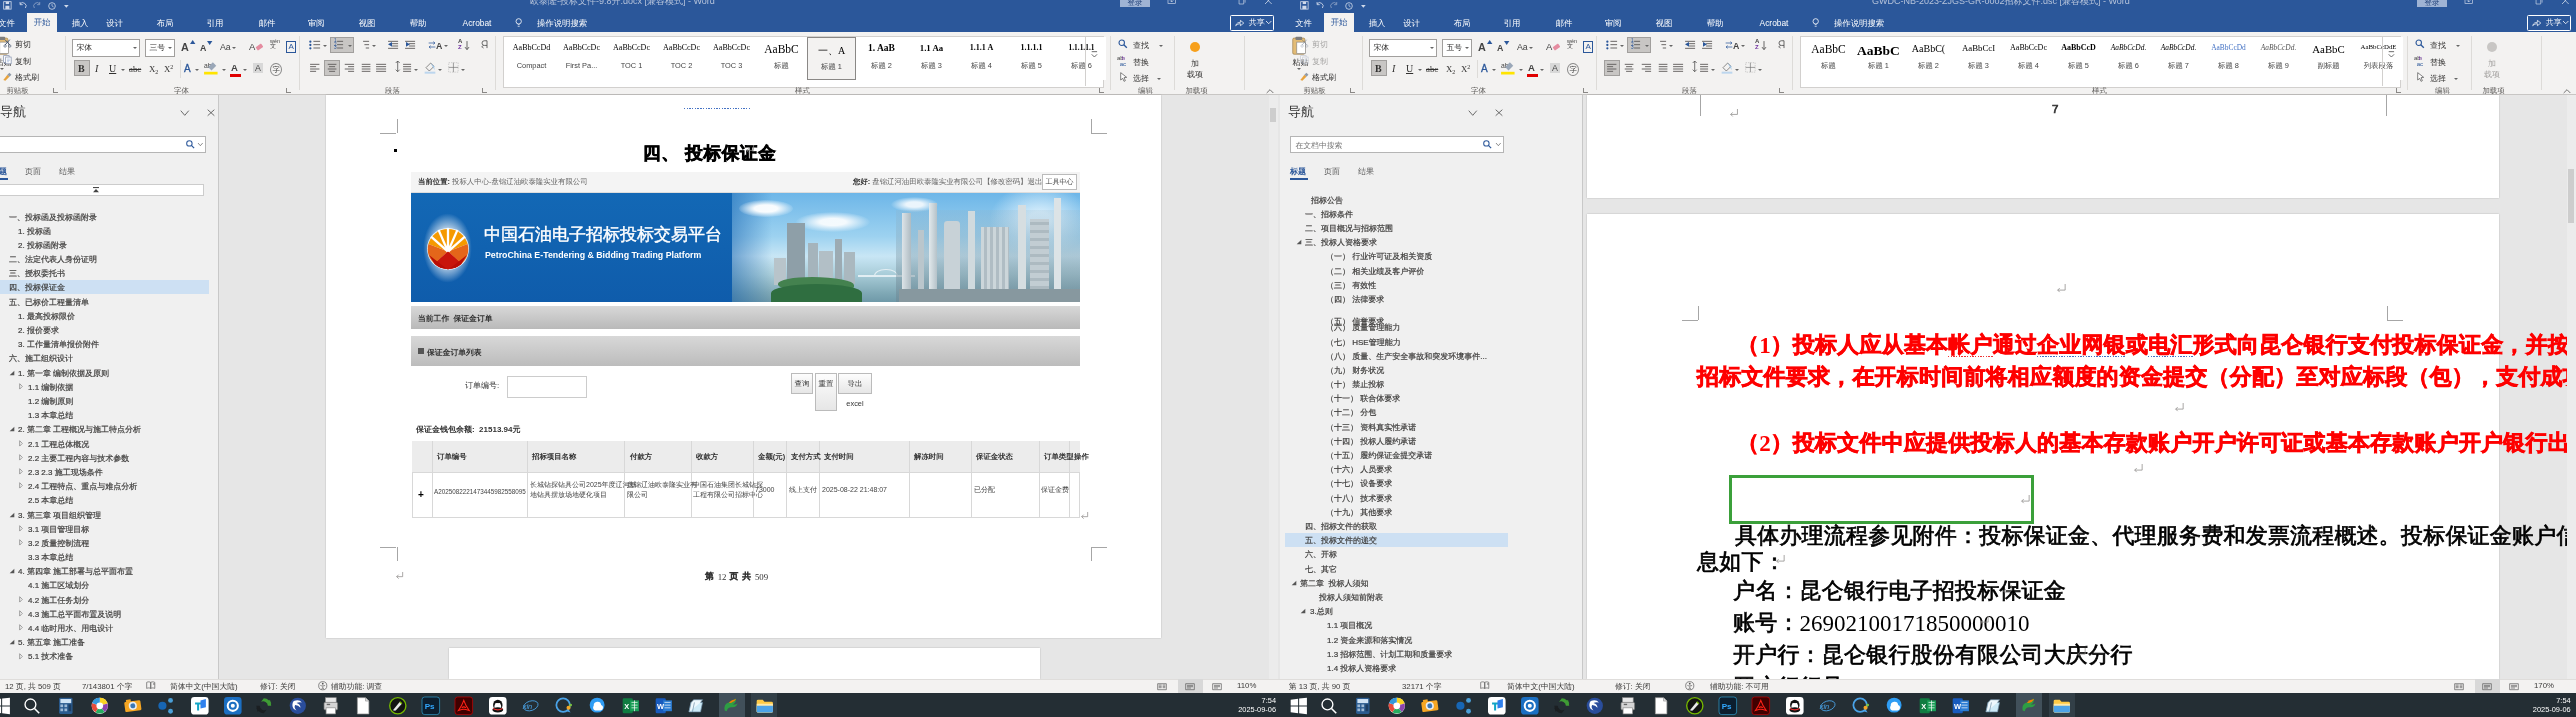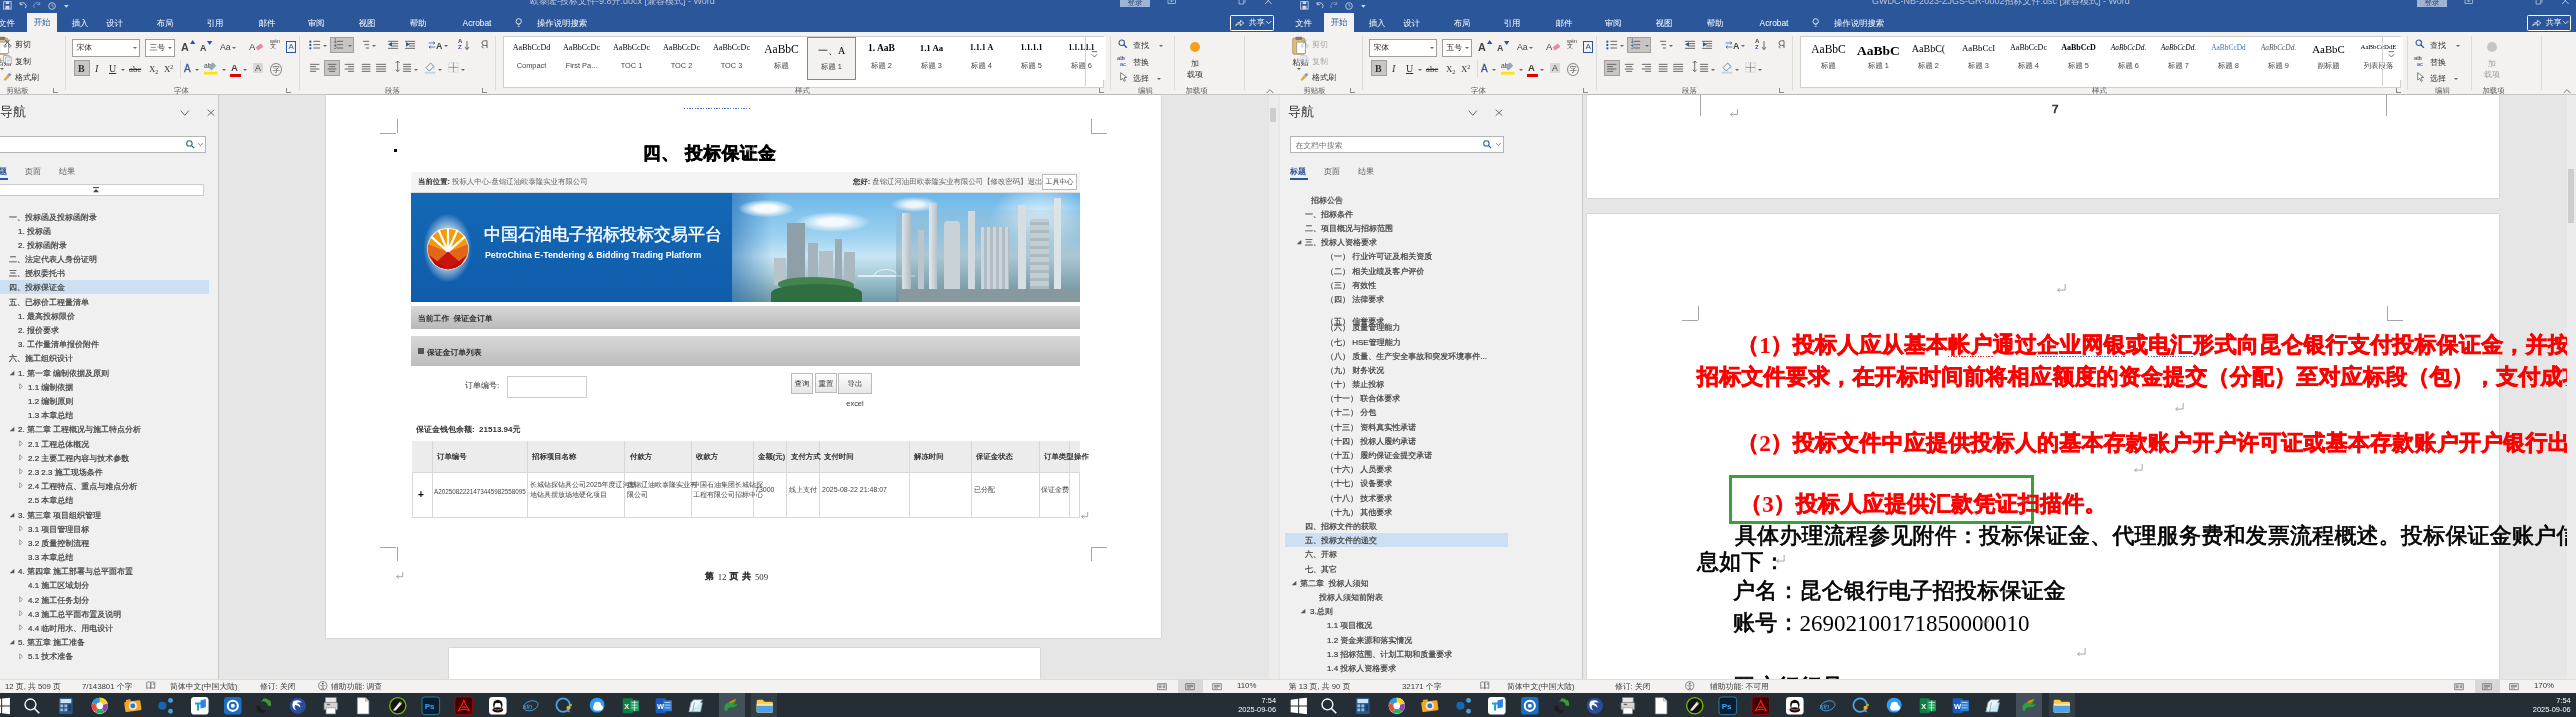--- a/index.html
+++ b/index.html
@@ -530,21 +530,21 @@
       <div class="abs" style="left:74px;top:57px;font-size:8.8px;color:#fff;font-weight:bold">PetroChina E-Tendering &amp; Bidding Trading Platform</div>
     </div>
     <div class="abs" style="left:428px;top:306px;width:669px;height:23px;background:linear-gradient(180deg,#d8d8d8,#b9b9b9)"></div>
     <div class="abs" style="left:435px;top:313px;font-size:7.8px;color:#333;font-weight:bold">当前工作&nbsp;&nbsp;保证金订单</div>
     <div class="abs" style="left:428px;top:336px;width:669px;height:30px;background:linear-gradient(180deg,#d8d8d8,#bcbcbc)"></div>
     <div class="abs" style="left:435px;top:348px;width:6px;height:6px;background:#555"></div>
     <div class="abs" style="left:444px;top:347px;font-size:7.8px;color:#333;font-weight:bold">保证金订单列表</div>
     <div class="abs" style="left:482px;top:380px;font-size:8px;color:#333">订单编号:</div>
     <div class="abs" style="left:524px;top:376px;width:80px;height:22px;background:#fff;border:0.7px solid #ccc"></div>
     <div class="abs" style="left:808px;top:373px;width:22px;height:21px;background:linear-gradient(180deg,#fdfdfd,#e6e6e6);border:0.7px solid #bbb;font-size:7.4px;color:#333;text-align:center;line-height:19.6px">查询</div>
-    <div class="abs" style="left:832px;top:373px;width:22px;height:20px;background:linear-gradient(180deg,#fdfdfd,#e6e6e6);border:0.7px solid #bbb;font-size:7.4px;color:#333;text-align:center;line-height:19.6px">重置</div>
+    <div class="abs" style="left:832px;top:373px;width:22px;height:38px;background:linear-gradient(180deg,#fdfdfd,#e6e6e6);border:0.7px solid #bbb;font-size:7.4px;color:#333;text-align:center;line-height:19.6px">重置</div>
     <div class="abs" style="left:855px;top:373px;width:34px;height:21px;background:linear-gradient(180deg,#fdfdfd,#e6e6e6);border:0.7px solid #bbb;font-size:7.4px;color:#333;text-align:center;line-height:19.6px">导出excel</div>
     <div class="abs" style="left:433px;top:424px;font-size:8px;color:#333;font-weight:bold">保证金钱包余额:&nbsp;&nbsp;21513.94元</div>
     <div class="abs" style="left:429px;top:441px;width:668px;height:77px;border:0.7px solid #d8d8d8"></div>
     <div class="abs" style="left:429px;top:441px;width:668px;height:32px;background:#ececec;border-bottom:0.7px solid #d8d8d8"></div>
     <div class="abs" style="left:449px;top:441px;width:0.7px;height:77px;background:#d8d8d8"></div>
     <div class="abs" style="left:544px;top:441px;width:0.7px;height:77px;background:#d8d8d8"></div>
     <div class="abs" style="left:641px;top:441px;width:0.7px;height:77px;background:#d8d8d8"></div>
     <div class="abs" style="left:708px;top:441px;width:0.7px;height:77px;background:#d8d8d8"></div>
     <div class="abs" style="left:770px;top:441px;width:0.7px;height:77px;background:#d8d8d8"></div>
     <div class="abs" style="left:803px;top:441px;width:0.7px;height:77px;background:#d8d8d8"></div>
@@ -1014,37 +1014,37 @@
     <div class="docline red" style="left:457px;top:330px;font-size:22px;letter-spacing:0.2px">（<span class="lat">1</span>）投标人应从基本<u class="w-r">帐户</u>通过<u class="w-b">企业网银</u>或<u class="w-b">电汇</u>形式向昆仑银行支付投标保证金，并按照</div>
     <div class="docline red" style="left:417px;top:362px;font-size:22px;letter-spacing:0.2px">招标文件要求，在开标时间前将相应额度的资金提交（分配）至对应标段（包），支付成功</div>
     <svg class="ic" style="left:895px;top:403px;" width="9.5" height="9.5" viewBox="0 0 14 14">
       <path d="M12 1 v9 h-11 M4 7 l-3 3 3 3" transform="translate(0,-1)" stroke="#8a8886" stroke-width="1.1" fill="none"></path>
     </svg>
     <div class="docline red" style="left:457px;top:428px;font-size:22px;letter-spacing:0.2px">（<span class="lat">2</span>）投标文件中应提供投标人的基本存款账户开户许可证或基本存款账户开户银行出具</div>
     <svg class="ic" style="left:854px;top:464px;" width="9.5" height="9.5" viewBox="0 0 14 14">
       <path d="M12 1 v9 h-11 M4 7 l-3 3 3 3" transform="translate(0,-1)" stroke="#8a8886" stroke-width="1.1" fill="none"></path>
     </svg>
     <div class="abs" style="left:449px;top:475px;width:305px;height:49px;border:3.4px solid #3ba03a"></div>
-    <div class="docline red" style="left:460px;top:489px;font-size:22px;letter-spacing:0.2px">（<span class="lat">3</span>）投标人应提供汇款凭证扫描件。</div>
     <svg class="ic" style="left:741px;top:495px;" width="9.5" height="9.5" viewBox="0 0 14 14">
       <path d="M12 1 v9 h-11 M4 7 l-3 3 3 3" transform="translate(0,-1)" stroke="#8a8886" stroke-width="1.1" fill="none"></path>
     </svg>
     <div class="docline blk" style="left:455px;top:521px;font-size:22px;letter-spacing:0.2px">具体办理流程参见附件：投标保证金、代理服务费和发票流程概述。投标保证金账户信</div>
     <div class="docline blk" style="left:417px;top:547px;font-size:22px;letter-spacing:0.2px">息如下：</div>
     <svg class="ic" style="left:496px;top:555px;" width="9.5" height="9.5" viewBox="0 0 14 14">
       <path d="M12 1 v9 h-11 M4 7 l-3 3 3 3" transform="translate(0,-1)" stroke="#8a8886" stroke-width="1.1" fill="none"></path>
     </svg>
     <div class="docline blk" style="left:453px;top:576px;font-size:22px;letter-spacing:0.2px">户名：昆仑银行电子招投标保证金</div>
     <svg class="ic" style="left:723px;top:585px;" width="9.5" height="9.5" viewBox="0 0 14 14">
       <path d="M12 1 v9 h-11 M4 7 l-3 3 3 3" transform="translate(0,-1)" stroke="#8a8886" stroke-width="1.1" fill="none"></path>
     </svg>
     <div class="docline blk" style="left:453px;top:608px;font-size:22px;letter-spacing:0.2px">账号：<span class="lat">26902100171850000010</span></div>
     <svg class="ic" style="left:700px;top:616px;" width="9.5" height="9.5" viewBox="0 0 14 14">
       <path d="M12 1 v9 h-11 M4 7 l-3 3 3 3" transform="translate(0,-1)" stroke="#8a8886" stroke-width="1.1" fill="none"></path>
     </svg>
+    <div class="docline blk" style="left:453px;top:640px;font-size:22px;letter-spacing:0.2px">开户行：昆仑银行股份有限公司大庆分行</div>
     <svg class="ic" style="left:797px;top:648px;" width="9.5" height="9.5" viewBox="0 0 14 14">
       <path d="M12 1 v9 h-11 M4 7 l-3 3 3 3" transform="translate(0,-1)" stroke="#8a8886" stroke-width="1.1" fill="none"></path>
     </svg>
     <div class="docline blk" style="left:453px;top:672px;font-size:22px;letter-spacing:0.2px">开户行行号：<span class="lat">313365010010</span></div>
     <div class="abs" style="left:1287px;top:95px;width:8.8px;height:584px;background:#ececec"></div>
     <div class="abs" style="left:1288px;top:169px;width:6px;height:54px;background:#cdcdcd"></div>
     <div class="sbar"></div>
     <div class="abs" style="left:8.8px;top:681px;font-size:7.8px;color:#3b3a39;white-space:nowrap">第 13 页, 共 90 页</div>
     <div class="abs" style="left:122px;top:681px;font-size:7.8px;color:#3b3a39;white-space:nowrap">32171 个字</div>
     <svg class="ic" style="left:200px;top:681px" width="10.8" height="8.8" viewBox="0 0 16 13">

